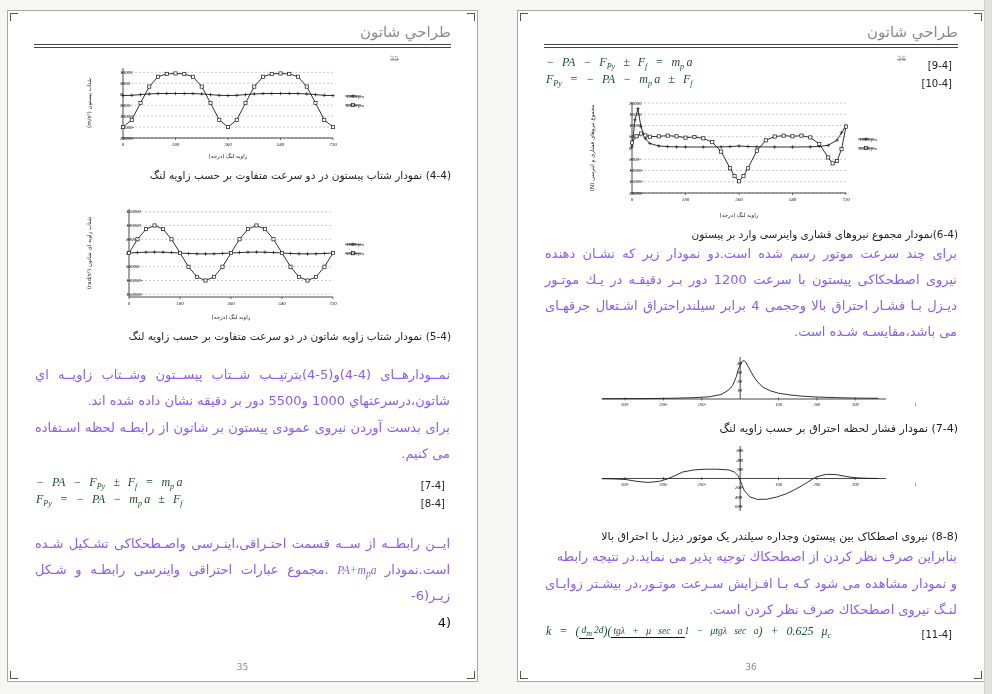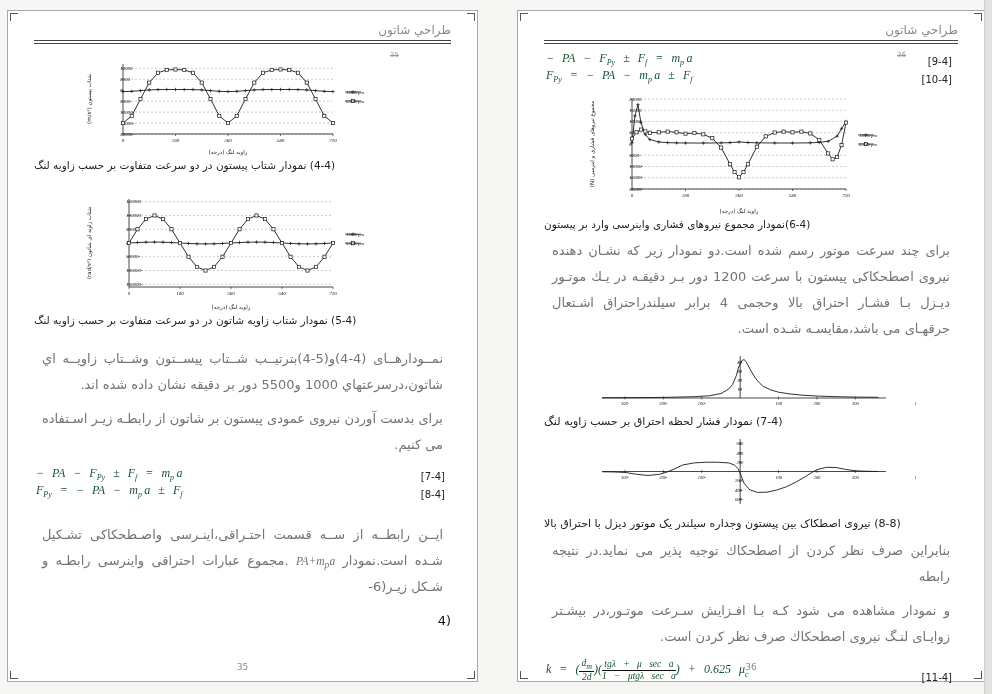--- a/index.html
+++ b/index.html
@@ -8,37 +8,37 @@
   .edge-strip{position:absolute;top:0;right:0;width:7px;height:694px;background:#e1e1e0;border-left:1px solid #cfcfce}
   .page{position:absolute;top:10px;height:672px;background:#fff;border:1px solid #a8a8a8;box-sizing:border-box}
   .page-left{left:7px;width:471px}
   .page-right{left:517px;width:468px}
   .cm{position:absolute;width:7px;height:7px}
   .cm-tl{top:2px;left:2px;border-top:1px solid #555;border-left:1px solid #555}
   .cm-tr{top:2px;right:2px;border-top:1px solid #555;border-right:1px solid #555}
   .cm-bl{bottom:2px;left:2px;border-bottom:1px solid #555;border-left:1px solid #555}
   .cm-br{bottom:2px;right:2px;border-bottom:1px solid #555;border-right:1px solid #555}
   .content{position:relative;height:100%;padding:12px 26px 0;box-sizing:border-box;direction:rtl}
-  .ph-title{text-align:right;color:#8b8b8b;font-size:12px;letter-spacing:.5px}
+  .ph-title{text-align:right;color:#8b8b8b;font-size:15px;letter-spacing:.5px}
   .ph-rule{margin-top:3px;border-top:1px solid #454545}
   .ph-rule2{margin-top:2px;border-top:1px solid #454545}
   .ph-mark{text-align:right;padding-left:0;padding-right:52px;margin-top:-2px;height:8px}
   .ph-mark span{font-size:7px;color:#9a9a9a;text-decoration:line-through}
   .figure{text-align:center}
   .figure svg{display:block;margin:0 auto;filter:blur(.2px)}
-  .fig-caption{font-size:10.5px;color:#1d1d1d;text-align:left;margin-top:3px}
+  .fig-caption{font-size:10.5px;color:#1d1d1d;text-align:right;margin-top:9px}
   .fig-caption.small{font-size:11px}
-  .para{font-size:13px;color:#737373;text-align:justify;line-height:2.0;margin:8px}
+  .para{font-size:13px;color:#8b5cf6;text-align:justify;line-height:2.0;margin:1px}
   .para.head{font-weight:bold;text-align:right}
   .ltr-math{direction:ltr;unicode-bidi:embed;font-family:"Liberation Serif",serif;font-style:italic;font-size:11.5px}
   .eqrow{direction:ltr;display:flex;justify-content:space-between;align-items:flex-end;margin:1px 6px 0 2px}
   .eq{font-family:"Liberation Serif",serif;font-style:italic;font-size:12px;color:#14532d;word-spacing:5px}
   .eq sub{font-size:8px}
   .eqlabel{font-size:10px;color:#222;font-family:"DejaVu Sans",sans-serif;direction:ltr}
-  .frac{display:inline-flex;flex-direction:column;text-align:center;vertical-align:middle;font-size:9.5px;line-height:1.15}
+  .frac{display:inline-flex;text-align:center;vertical-align:middle;font-size:9.5px;line-height:1.15}
   .frac>span:first-child{border-bottom:1px solid #111;padding:0 2px}
   .pageno{position:absolute;bottom:9px;left:0;right:0;text-align:center;font-size:9px;color:#8c8c8c}
   .mt6{margin-top:6px}.mt8{margin-top:8px}.mt20{margin-top:20px}.mt22{margin-top:22px}
   .cont-line{text-align:right;font-size:13px;color:#121212;line-height:2.0}
 </style>
 </head>
 <body>
 
 <div class="page page-left">
   <div class="cm cm-tl"></div>
@@ -247,21 +247,21 @@
             <text x="281" y="43" text-anchor="start" font-size="5" font-family="Liberation Serif, serif" font-style="italic" fill="#181818">1000rpm</text>
             <line x1="262" y1="50.2" x2="278" y2="50.2" stroke="#1a1a1a" stroke-width="0.8"></line>
             <rect x="268.4" y="48.6" width="3.2" height="3.2" fill="#fff" stroke="#1a1a1a" stroke-width="0.7"></rect>
             <text x="281" y="52" text-anchor="start" font-size="5" font-family="Liberation Serif, serif" font-style="italic" fill="#181818">5500rpm</text>
           </svg>
         </div>
     </div>
     <div class="fig-caption">(5-4) نمودار شتاب زاویه شاتون در دو سرعت متفاوت بر حسب زاویه لنگ</div>
 
     <p class="para mt20">نمــودارهــای (4-4)و(5-4)بترتیــب شــتاب پیســتون وشــتاب زاویــه اي شاتون،درسرعتهاي 1000 و5500 دور بر دقیقه نشان داده شده اند.</p>
-    <p class="para">برای بدست آوردن نیروی عمودی پیستون بر شاتون از رابطـه زیـر اسـتفاده می کنیم.</p>
+    <p class="para">برای بدست آوردن نیروی عمودی پیستون بر شاتون از رابطـه لحظه اسـتفاده می کنیم.</p>
 
     <div class="eqrow mt8">
       <span class="eq">−&nbsp;<i>PA</i>&nbsp;−&nbsp;<i>F</i><sub>Py</sub>&nbsp;±&nbsp;<i>F</i><sub>f</sub>&nbsp;=&nbsp;<i>m</i><sub>p</sub> <i>a</i></span>
       <span class="eqlabel">[7-4]</span>
     </div>
     <div class="eqrow">
       <span class="eq"><i>F</i><sub>Py</sub>&nbsp;=&nbsp;−&nbsp;<i>PA</i>&nbsp;−&nbsp;<i>m</i><sub>p</sub> <i>a</i>&nbsp;±&nbsp;<i>F</i><sub>f</sub></span>
       <span class="eqlabel">[8-4]</span>
     </div>
 

